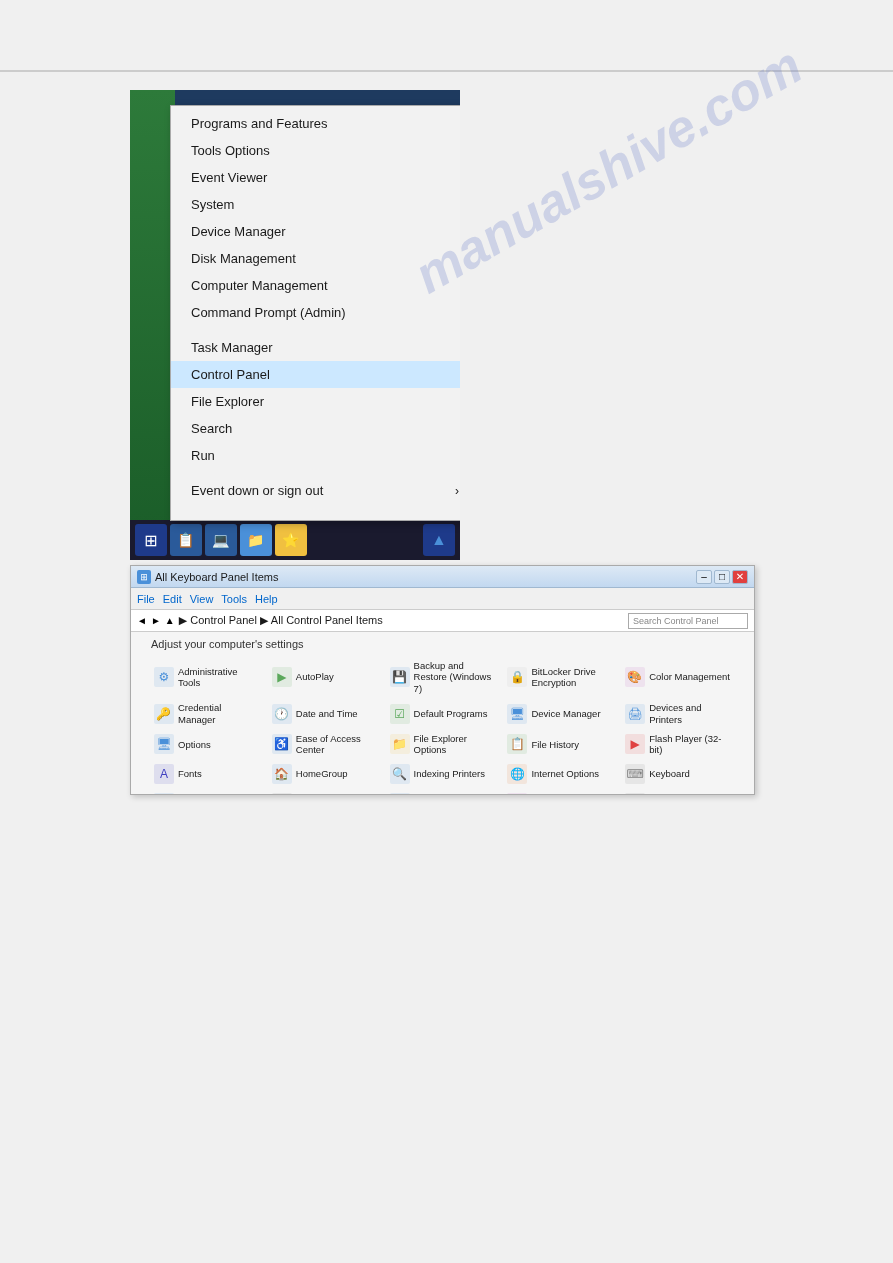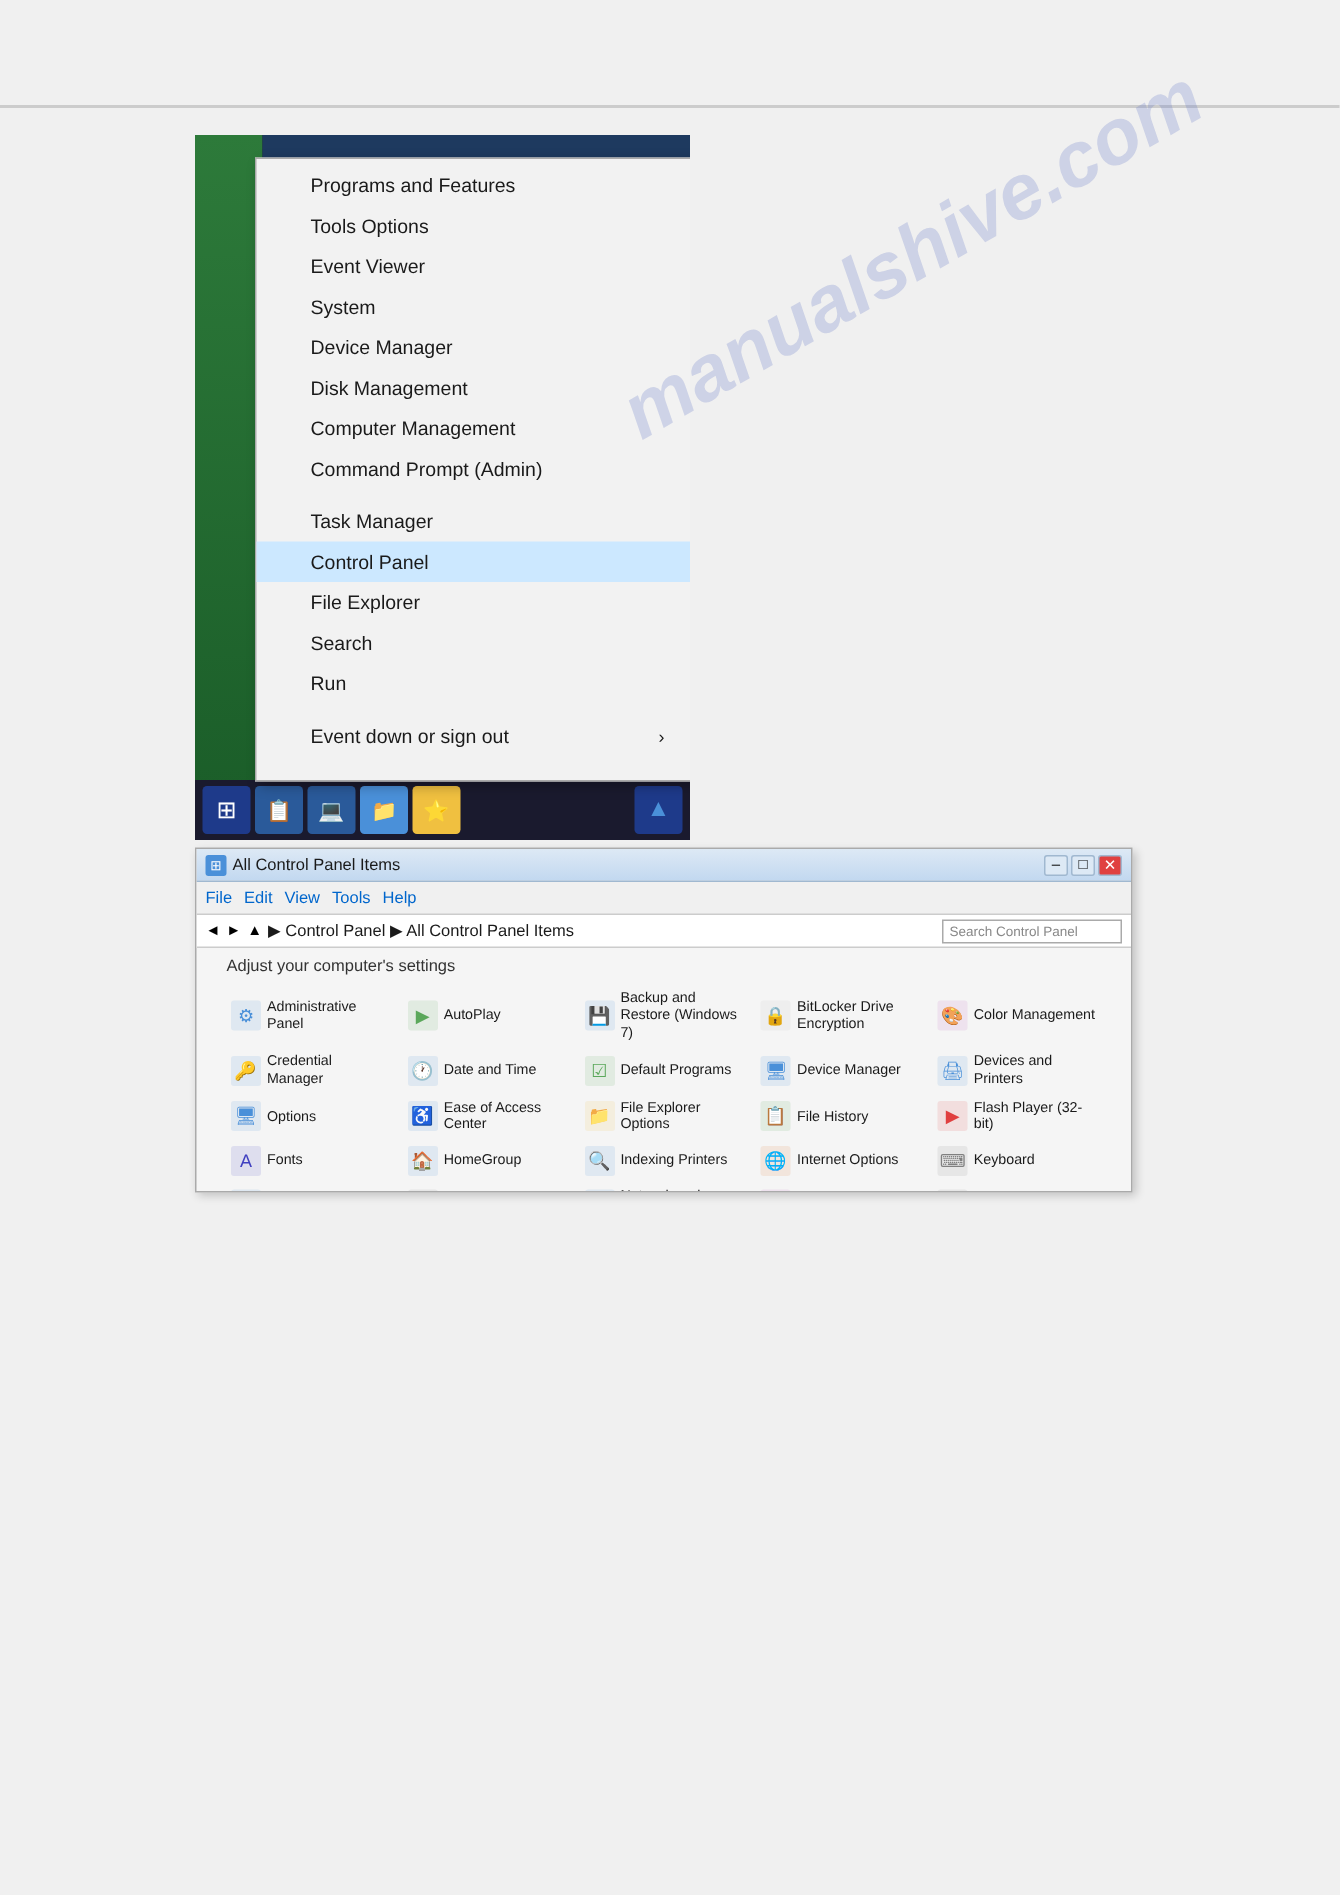--- a/index.html
+++ b/index.html
@@ -39,21 +39,21 @@
       left: 40px;
       width: 310px;
       background: #f2f2f2;
       border: 1px solid #aaa;
       box-shadow: 3px 3px 8px rgba(0,0,0,0.3);
       z-index: 10;
       padding: 4px 0;
     }
 
     .menu-item {
-      padding: 6px 36px;
+      padding: 6px 20px;
       font-size: 13px;
       color: #1a1a1a;
       cursor: pointer;
       display: flex;
       align-items: center;
       justify-content: space-between;
     }
 
     .menu-item.highlighted {
       background: #cce8ff;
@@ -372,21 +372,21 @@
       <span style="color:#4a90d9;font-size:16px;">▲</span>
     </div>
   </div>
 </div>
 
 <div class="cp-window">
 
   <div class="cp-titlebar">
     <div class="cp-titlebar-left">
       <div class="cp-titlebar-icon">⊞</div>
-      <span class="cp-titlebar-text">All Control Panel Items</span>
+      <span class="cp-titlebar-text">All Keyboard Panel Items</span>
     </div>
     <div class="cp-titlebar-buttons">
       <div class="cp-titlebar-btn">–</div>
       <div class="cp-titlebar-btn">□</div>
       <div class="cp-titlebar-btn" style="background:#e04040;color:white;">✕</div>
     </div>
   </div>
 
   <div class="cp-toolbar">
     <a href="#">File</a>
@@ -404,21 +404,21 @@
     <div class="cp-search-box">
       <span style="font-size:9px;color:#888;">Search Control Panel</span>
     </div>
   </div>
 
   <div class="cp-content">
     <div class="cp-subtitle">Adjust your computer's settings</div>
     <div class="cp-grid" id="cp-grid">
         <div class="cp-item">
     <div class="cp-item-icon" style="background:#4a90d920;color:#4a90d9;">⚙</div>
-    <span class="cp-item-label">Administrative Panel</span>
+    <span class="cp-item-label">Administrative Tools</span>
   </div>
         <div class="cp-item">
     <div class="cp-item-icon" style="background:#5ba85b20;color:#5ba85b;">▶</div>
     <span class="cp-item-label">AutoPlay</span>
   </div>
         <div class="cp-item">
     <div class="cp-item-icon" style="background:#4a90d920;color:#4a90d9;">💾</div>
     <span class="cp-item-label">Backup and Restore (Windows 7)</span>
   </div>
         <div class="cp-item">

